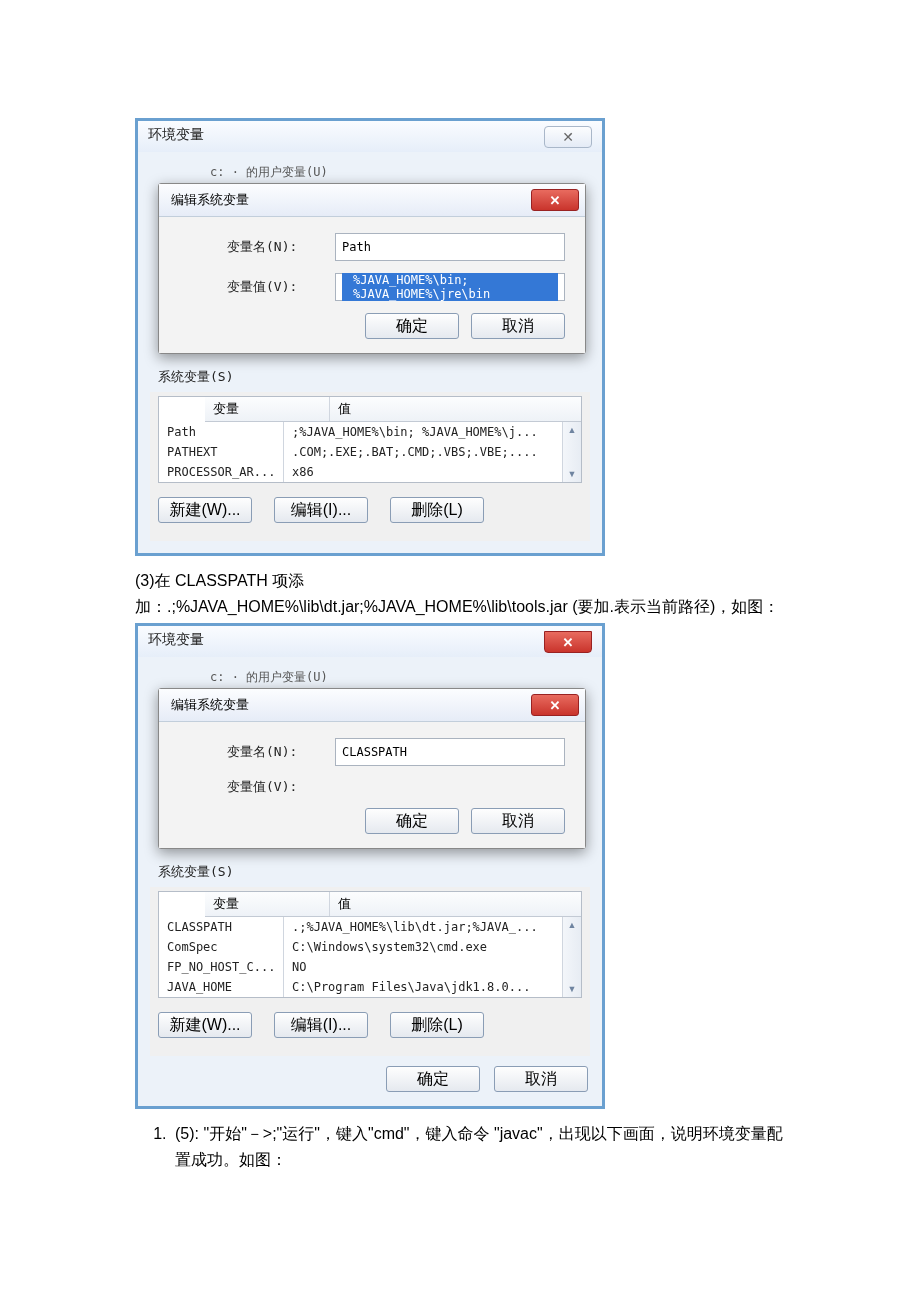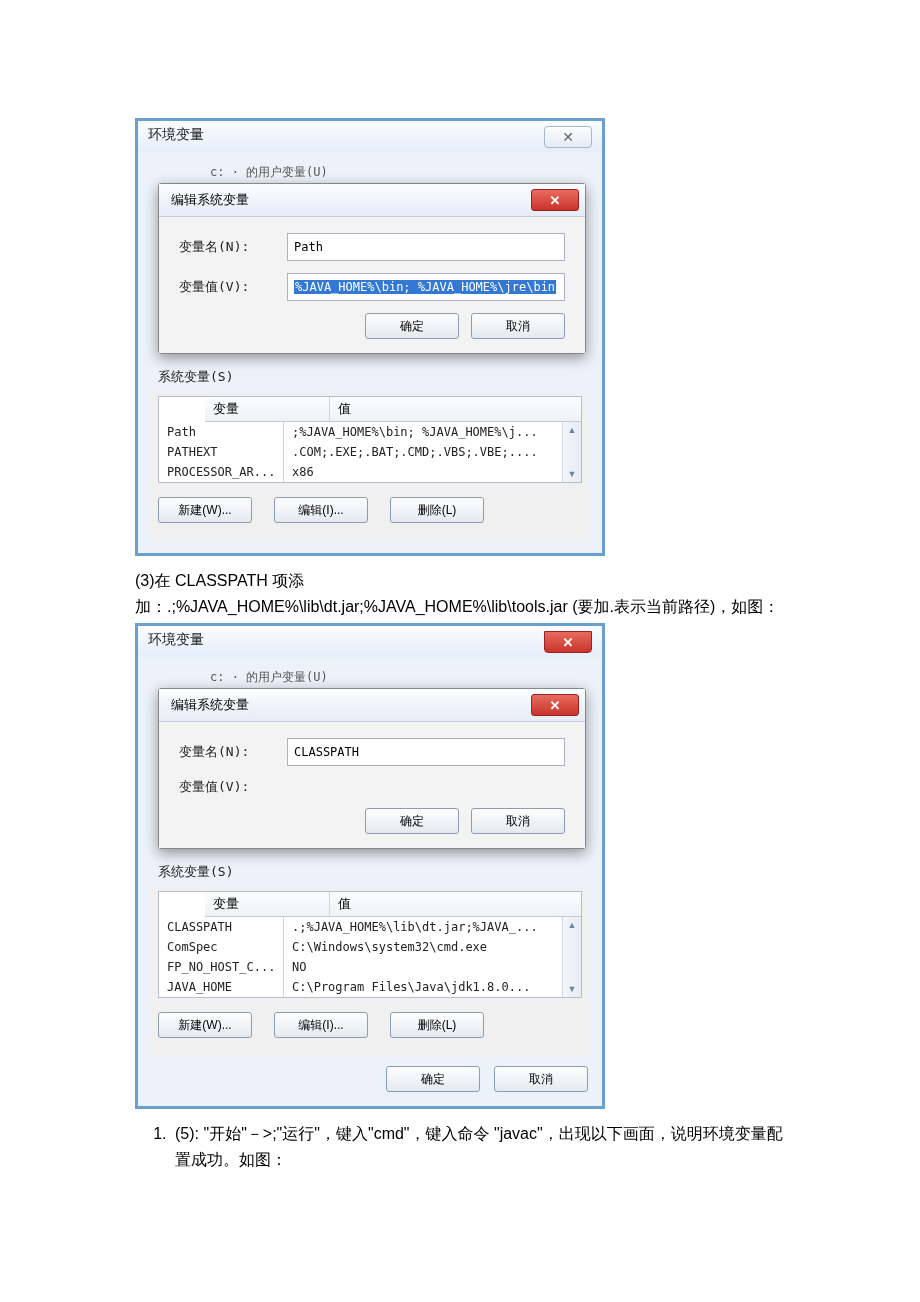--- a/index.html
+++ b/index.html
@@ -6,26 +6,26 @@
 .page { padding:118px 135px 60px 135px; }
 .screenshot { border:3px solid #6aa0d0; background:linear-gradient(#d6e6f6,#e8f0f9); position:relative; margin-bottom:12px; }
 .parent-title { font-size:14px; padding:5px 10px 4px 10px; color:#222; display:flex; justify-content:space-between; align-items:flex-start; background:linear-gradient(#fafcff,#e6eef9); }
 .win7-x { width:46px; height:20px; border:1px solid #a9b7c9; border-radius:4px; display:flex; align-items:center; justify-content:center; font-size:14px; color:#666; background:linear-gradient(#fcfdfe,#e4ebf6); }
 .win7-x-red { width:46px; height:20px; border:1px solid #922; border-radius:3px; display:flex; align-items:center; justify-content:center; color:#fff; font-weight:bold; font-size:13px; background:linear-gradient(#e86b5f,#c9342c); }
 .blur-row { font-size:12px; color:#555; padding:6px 0 0 60px; font-family:SimSun,monospace; filter:blur(0.3px); }
 .parent-body { padding:6px 12px 12px 12px; background:#ecf2f9; }
 .dialog { background:#f0f0f0; border:1px solid #888; border-radius:3px; box-shadow:0 4px 14px rgba(0,0,0,0.4); margin:2px 4px 14px 8px; }
 .dialog-title { display:flex; justify-content:space-between; align-items:center; padding:5px 6px 5px 12px; color:#000; font-size:13px; background:linear-gradient(#fcfdff,#e6ecf7); border-bottom:1px solid #c2cedb;gap:15px; }
 .dialog-body { padding:16px 20px 14px 20px; background:#f3f3f3; }
-.field-row { display:flex; align-items:center; margin-bottom:12px; }
+.field-row { display:flex; align-items:center; margin-bottom:12px;margin-left:48px; }
 .field-label { width:108px; font-size:13px; font-family:SimSun,monospace; color:#222; }
 .field-input { flex:1; height:22px; border:1px solid #aab3bf; background:#fff; font-family:SimSun,monospace; font-size:12px; padding:2px 6px; display:flex; align-items:center; }
-.field-input.sel span { background:#3478d6; color:#fff; padding:0 1px; }
+.field-input.sel span { background:#3478d6; color:#fff; padding:0 11px; }
 .btn-row { display:flex; justify-content:flex-end; gap:12px; margin-top:6px; }
-.win-btn { min-width:72px; height:24px; border:1px solid #8a9db5; border-radius:3px; background:linear-gradient(#fefefe,#e5e9ef); font-size:12px; font-family:SimSun,Arial; display:flex; align-items:center; justify-content:center; cursor:default; padding:0 10px; }
+.win-btn { min-width:72px; height:24px; border:1px solid #8a9db5; border-radius:3px; background:linear-gradient(#fefefe,#e5e9ef); font-size:16px; font-family:SimSun,Arial; display:flex; align-items:center; justify-content:center; cursor:default; padding:0 10px; }
 .group-label { font-size:13px; font-family:SimSun,monospace; color:#222; margin:6px 2px 6px 8px; }
 .sysvar-panel { background:#f0f0f0; padding:4px 8px 14px 8px; }
 .listview { border:1px solid #b5bdc8; background:#fff; }
 .lv-head { display:flex; border-bottom:1px solid #c3cad4; background:linear-gradient(#fcfdfe,#eef2f7); font-size:13px; font-family:SimSun,monospace;margin-left:46px; }
 .lv-head div { padding:3px 8px; }
 .lv-col1 { width:108px; border-right:1px solid #d0d6df; }
 .lv-col2 { flex:1; }
 .lv-row { display:flex; font-size:12px; font-family:SimSun,monospace; color:#222; }
 .lv-row div { padding:3px 8px; white-space:nowrap; overflow:hidden; }
 .lv-scroll { display:flex; flex-direction:column; width:18px; border-left:1px solid #d0d6df; background:linear-gradient(90deg,#f3f6fa,#e7ecf3); }

